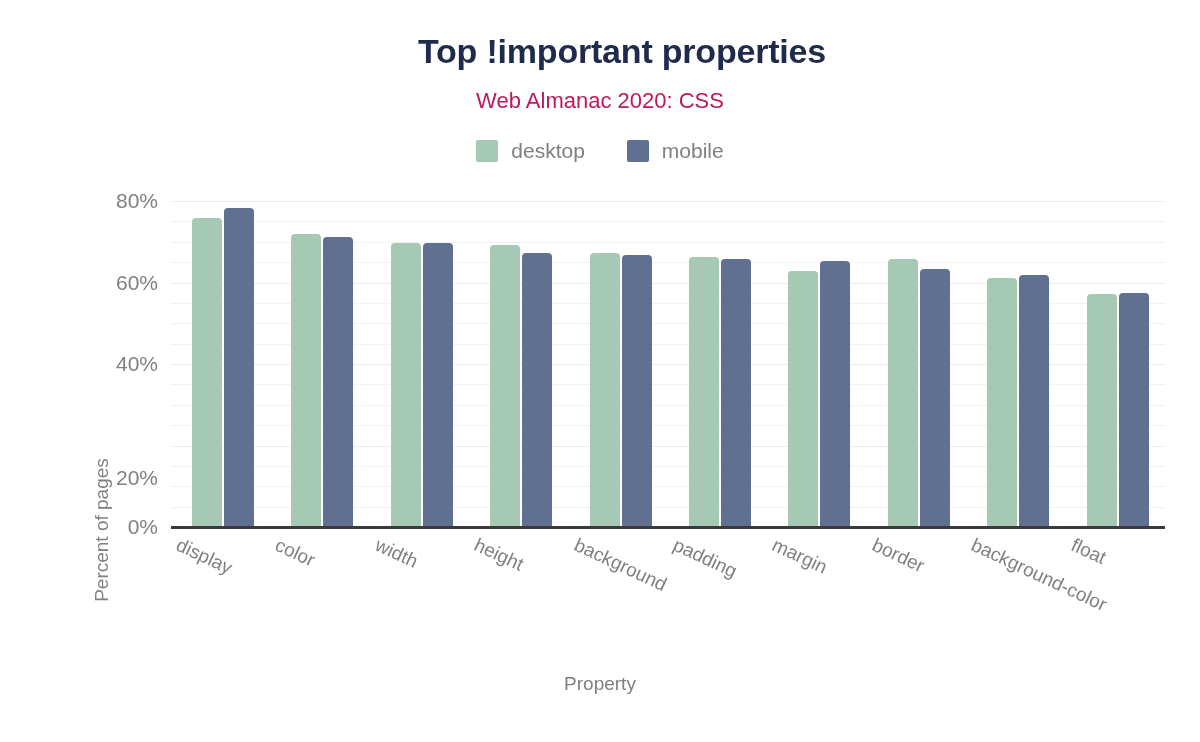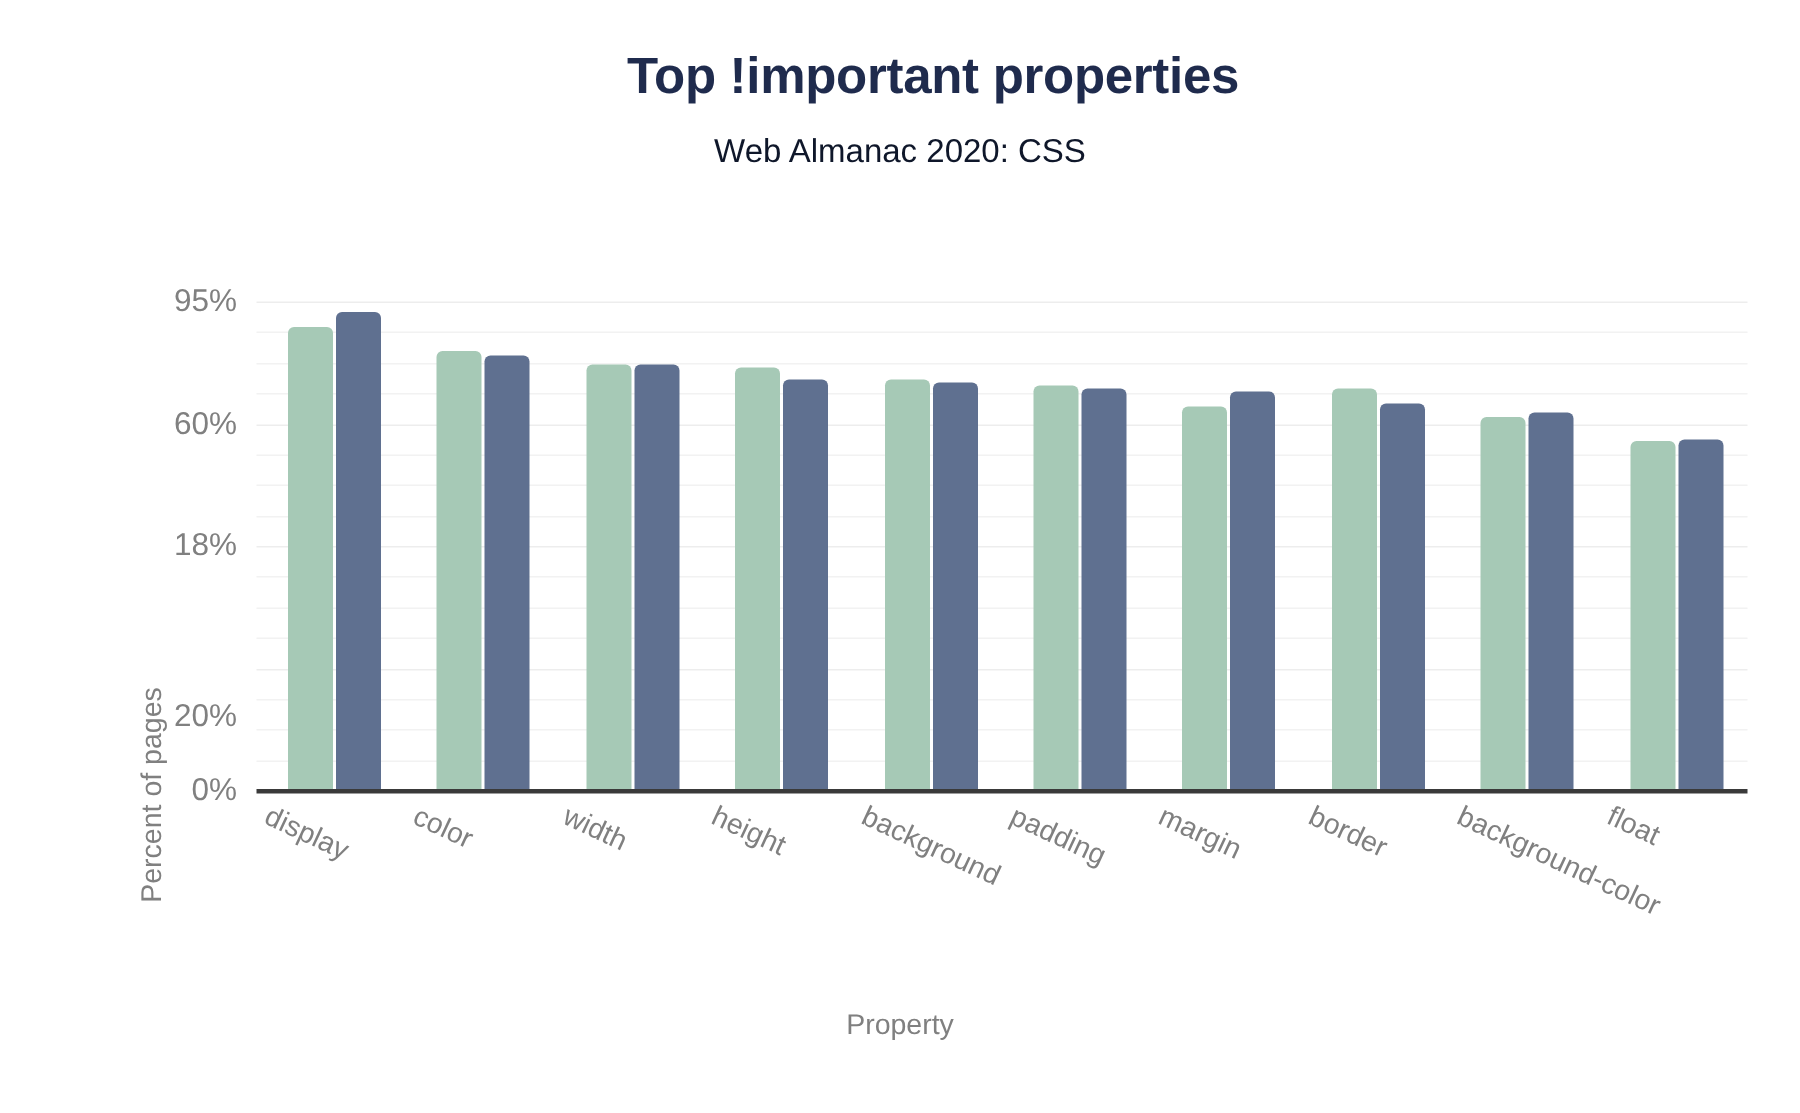--- a/index.html
+++ b/index.html
@@ -32,21 +32,21 @@
     letter-spacing: -0.2px;
     padding-left: 22px;
   }
   #chart-subtitle {
     position: absolute;
     top: 88px;
     left: 0;
     width: 1200px;
     text-align: center;
     font-size: 22px;
-    color: #0f172a;
+    color: #be185d;
   }
 
   
   #legend {
     position: absolute;
     top: 139px;
     left: 0;
     width: 1200px;
     display: flex;
     justify-content: center;
@@ -168,28 +168,38 @@
 </style>
 </head>
 <body>
 
 <div id="chart-root">
 
   <div id="chart-title">Top !important properties</div>
 
   <div id="chart-subtitle">Web Almanac 2020: CSS</div>
 
+  <div id="legend">
+      <div class="legend-item">
+        <span class="legend-swatch" style="background: rgb(166, 201, 182);"></span>
+        <span class="legend-label">desktop</span>
+      </div>
+      <div class="legend-item">
+        <span class="legend-swatch" style="background: rgb(95, 112, 144);"></span>
+        <span class="legend-label">mobile</span>
+      </div>
+    </div>
 
   <div id="ylabels-wrap">
     <div id="yaxis-title">Percent of pages</div>
   <div class="ylabel" style="top: 326px;">0%</div>
       <div class="ylabel" style="top: 244.5px; margin-top: 32px;">20%</div>
-      <div class="ylabel" style="top: 163px;">18%</div>
+      <div class="ylabel" style="top: 163px;">40%</div>
       <div class="ylabel" style="top: 81.5px; text-align: right;">60%</div>
-      <div class="ylabel" style="top: 0px;">95%</div>
+      <div class="ylabel" style="top: 0px;">80%</div>
     </div>
 
   <div id="plot">
       <div class="gridline" style="top: 305.625px;"></div>
       <div class="gridline" style="top: 285.25px;"></div>
       <div class="gridline" style="top: 264.875px;"></div>
       <div class="gridline major" style="top: 244.5px;"></div>
       <div class="gridline" style="top: 224.125px;"></div>
       <div class="gridline" style="top: 203.75px;"></div>
       <div class="gridline" style="top: 183.375px;"></div>

